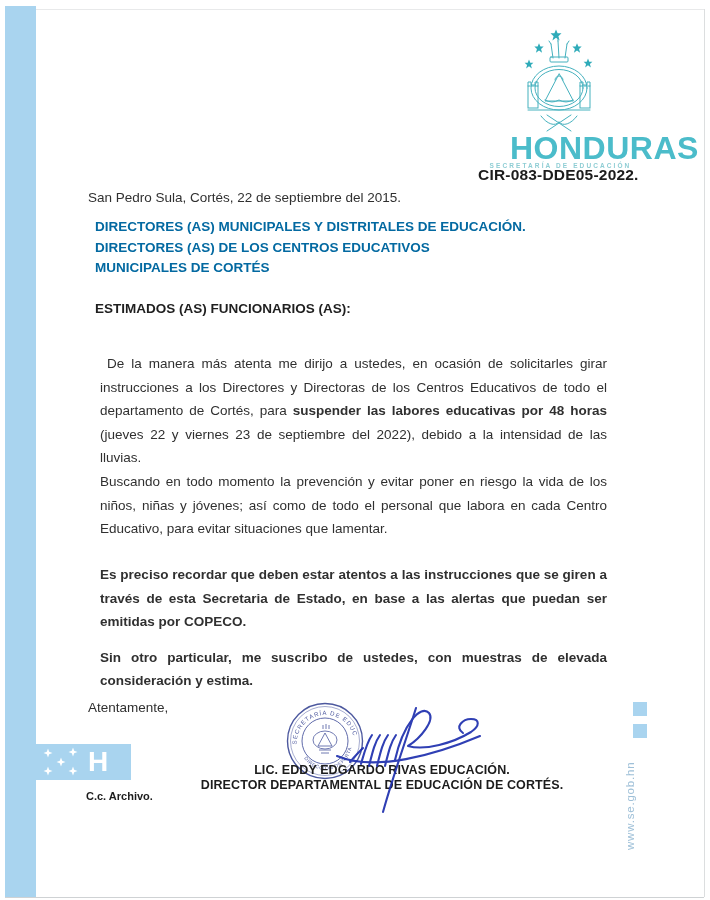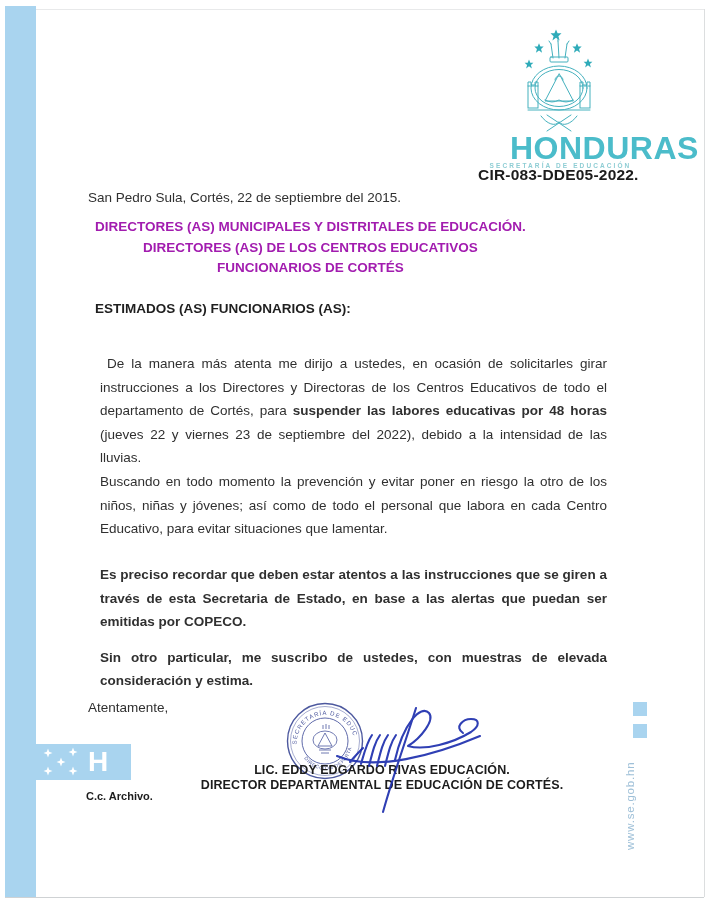--- a/index.html
+++ b/index.html
@@ -16,21 +16,21 @@
   .edge-right{left:704px;top:9px;width:1px;height:888px;background:#dcdedf;}
   .edge-bottom{left:5px;top:897px;width:699px;height:1px;background:#cfd2d4;}
   
   .brand-wrap{left:478px;top:26px;width:165px;text-align:center;}
   .brand-word{display:block;margin-top:110px;font-size:32px;font-weight:bold;color:#4bbcca;letter-spacing:.5px;line-height:24px;margin-left:32px;}
   .brand-sub{display:block;font-size:6.5px;font-weight:bold;color:#8ecdd4;letter-spacing:2.1px;margin-top:2px;}
   .circular-no{left:478px;top:166px;width:185px;font-size:15.5px;font-weight:bold;color:#1c1c1c;letter-spacing:.2px;}
   .emblem-svg{left:483px;top:24px;}
   
   .dateline{left:88px;top:190px;font-size:13.5px;}
-  .recipients{left:95px;top:217px;font-size:13.5px;font-weight:bold;line-height:20.5px;color:#a21caf;text-align:center;}
+  .recipients{left:95px;top:217px;font-size:13.5px;font-weight:bold;line-height:20.5px;color:#0369a1;}
   .salutation{left:95px;top:301px;font-size:13.5px;font-weight:bold;color:#1f1f1f;}
   .para{left:88px;width:531px;font-size:13.5px;line-height:23.5px;text-align:justify;}
   .para p{margin:12px;}
   .p1{top:340px;text-indent:7px;}
   .p2{top:458px;}
   .p3{top:551px;font-weight:bold;}
   .closing{left:88px;top:700px;font-size:13.5px;}
   
   .signatory{left:178px;top:763px;width:408px;text-align:center;font-size:12.5px;font-weight:bold;line-height:14.5px;color:#1c1c1c;letter-spacing:.1px;}
   .stamp-svg{left:285px;top:701px;opacity:.85;}
@@ -93,30 +93,30 @@
     <span class="brand-word">HONDURAS</span>
     <span class="brand-sub">SECRETARÍA DE EDUCACIÓN</span>
   </div>
   <div class="abs circular-no">CIR-083-DDE05-2022.</div>
 
   <div class="abs dateline">San Pedro Sula, Cortés, 22 de septiembre del 2015.</div>
 
   <div class="abs recipients">
     <div>DIRECTORES (AS) MUNICIPALES Y DISTRITALES DE EDUCACIÓN.</div>
     <div>DIRECTORES (AS) DE LOS CENTROS EDUCATIVOS</div>
-    <div>FUNCIONARIOS DE CORTÉS</div>
+    <div>MUNICIPALES DE CORTÉS</div>
   </div>
 
   <div class="abs salutation">ESTIMADOS (AS) FUNCIONARIOS (AS):</div>
 
   <div class="abs para p1">
     <p><span>De la manera más atenta me dirijo a ustedes, en ocasión de solicitarles girar instrucciones a los Directores y Directoras de los Centros Educativos de todo el departamento de Cortés, para </span><b>suspender las labores educativas por 48 horas</b><span> (jueves 22 y viernes 23 de septiembre del 2022), debido a la intensidad de las lluvias.</span></p>
   </div>
   <div class="abs para p2">
-    <p>Buscando en todo momento la prevención y evitar poner en riesgo la otro de los niños, niñas y jóvenes; así como de todo el personal que labora en cada Centro Educativo, para evitar situaciones que lamentar.</p>
+    <p>Buscando en todo momento la prevención y evitar poner en riesgo la vida de los niños, niñas y jóvenes; así como de todo el personal que labora en cada Centro Educativo, para evitar situaciones que lamentar.</p>
   </div>
   <div class="abs para p3">
     <p>Es preciso recordar que deben estar atentos a las instrucciones que se giren a través de esta Secretaria de Estado, en base a las alertas que puedan ser emitidas por COPECO.</p>
     <p>Sin otro particular, me suscribo de ustedes, con muestras de elevada consideración y estima.</p>
   </div>
 
   <div class="abs closing">Atentamente,</div>
 
   <svg class="abs stamp-svg" width="80" height="80" viewBox="0 0 80 80">
     <g stroke="#2e3c8e" fill="none">

